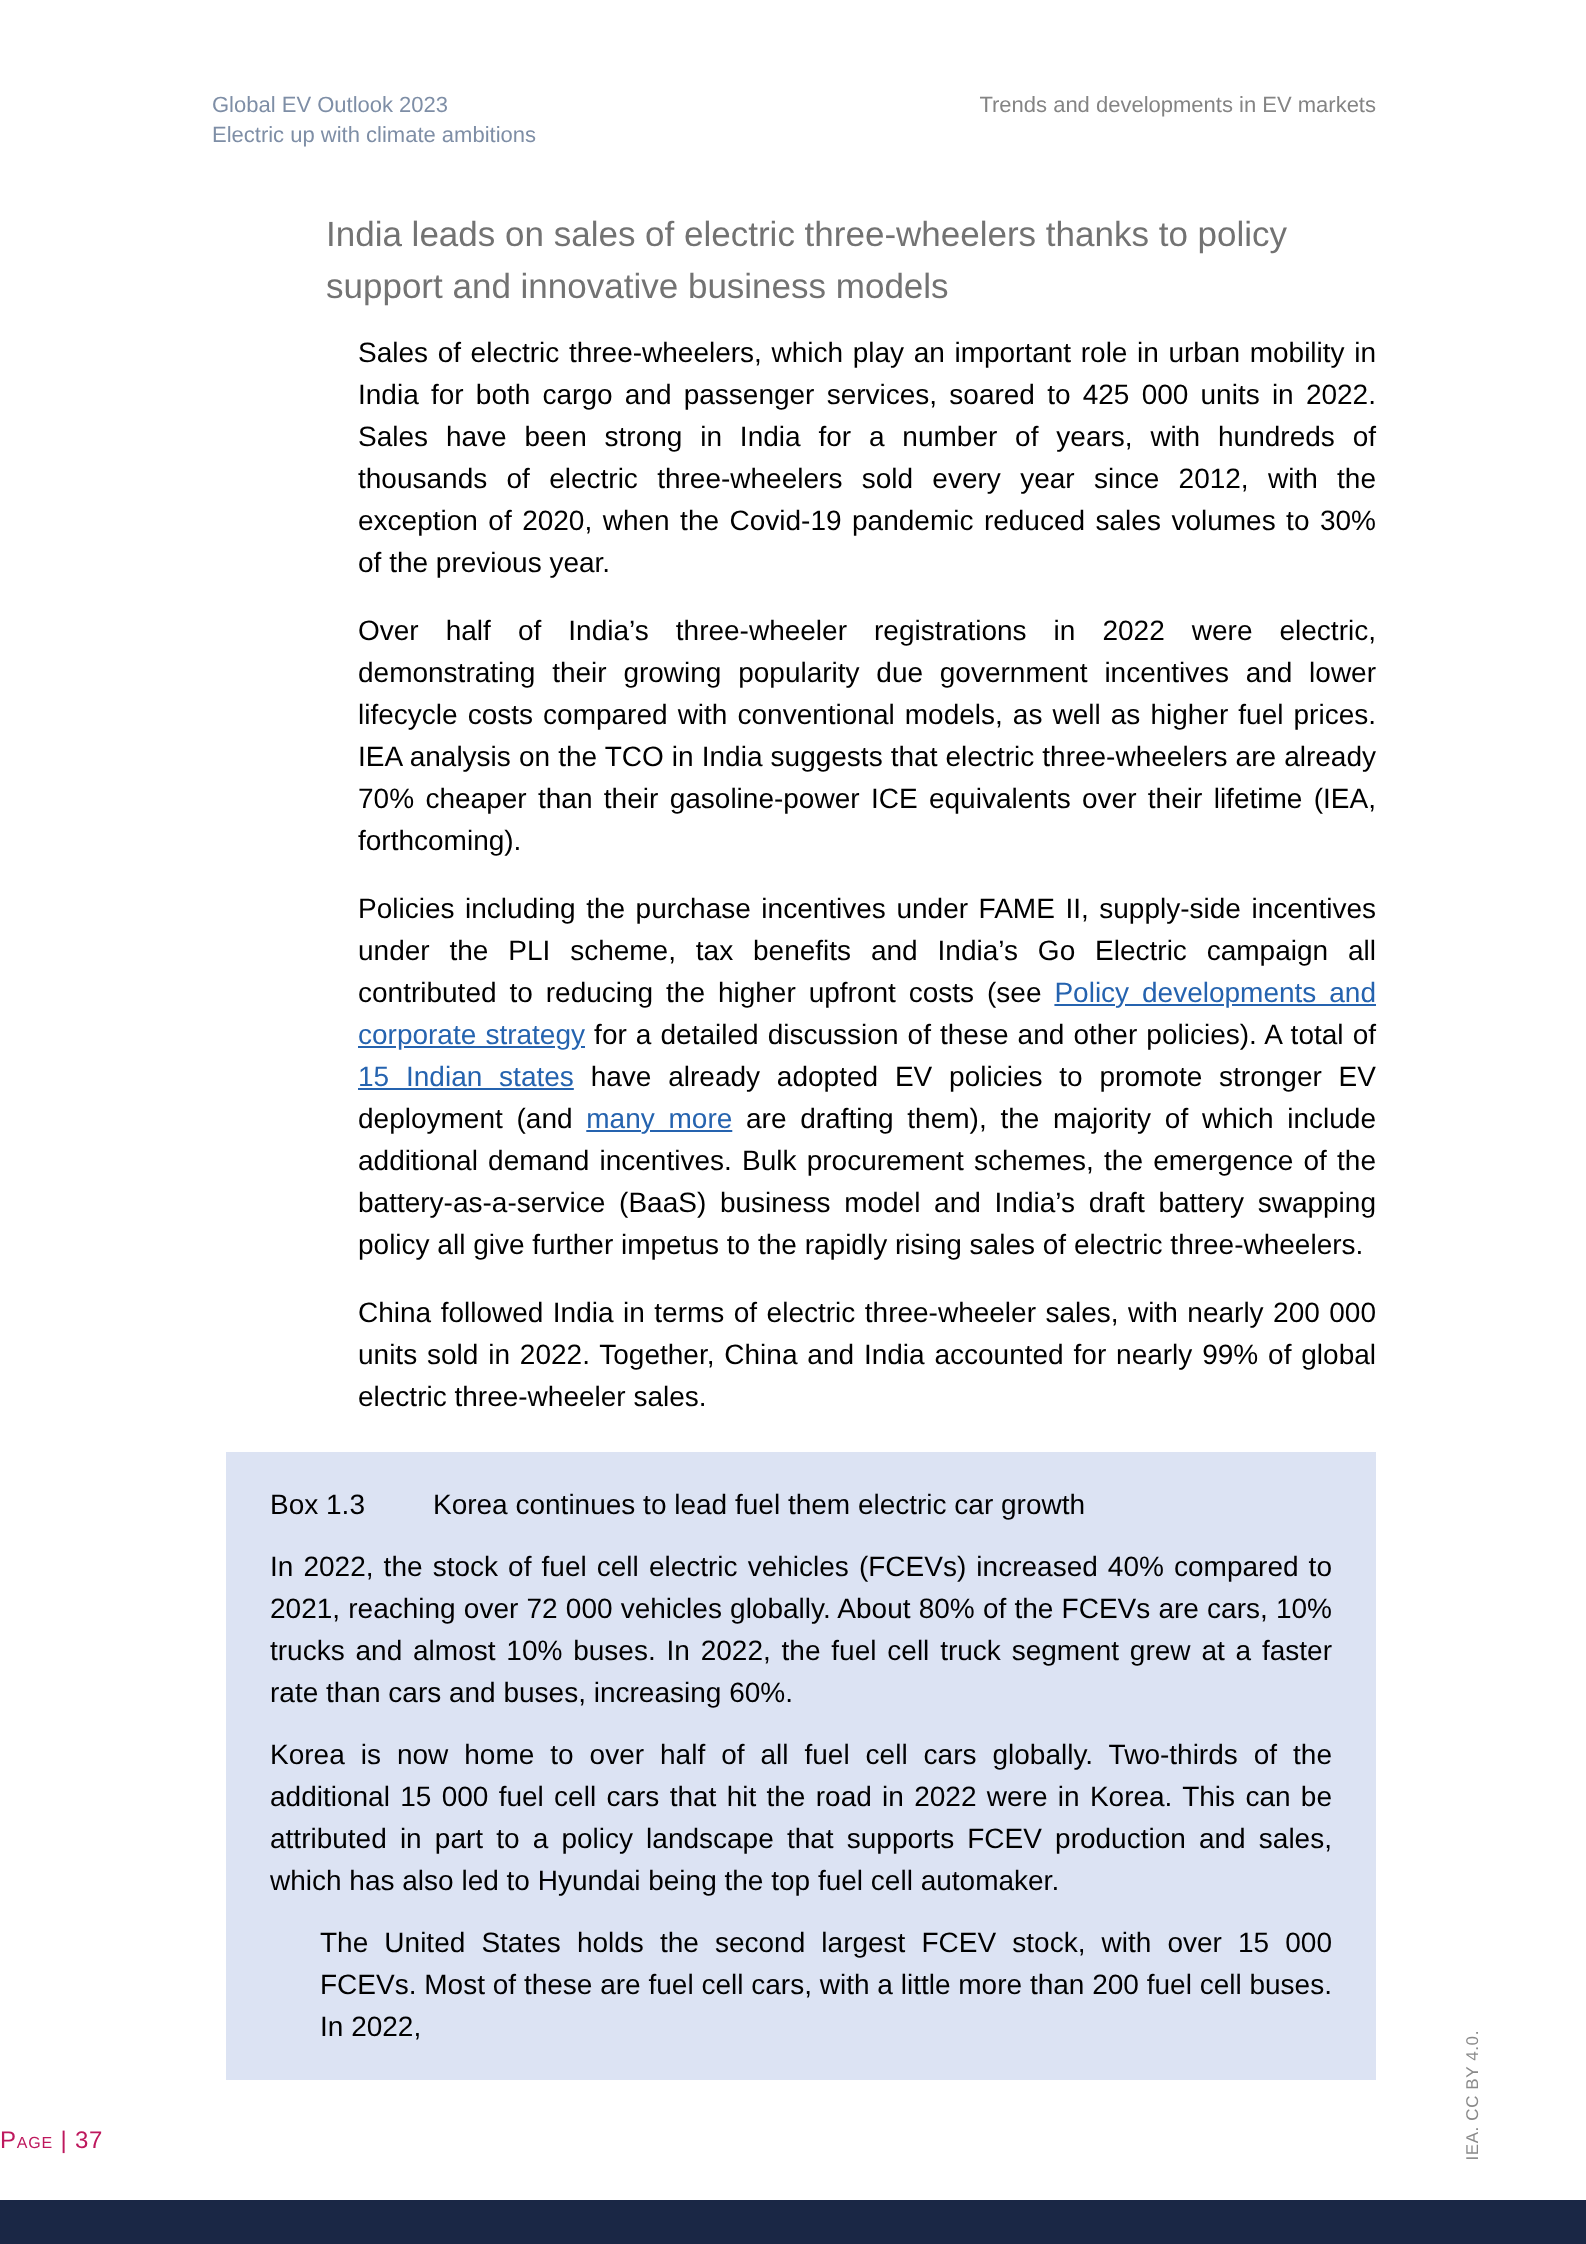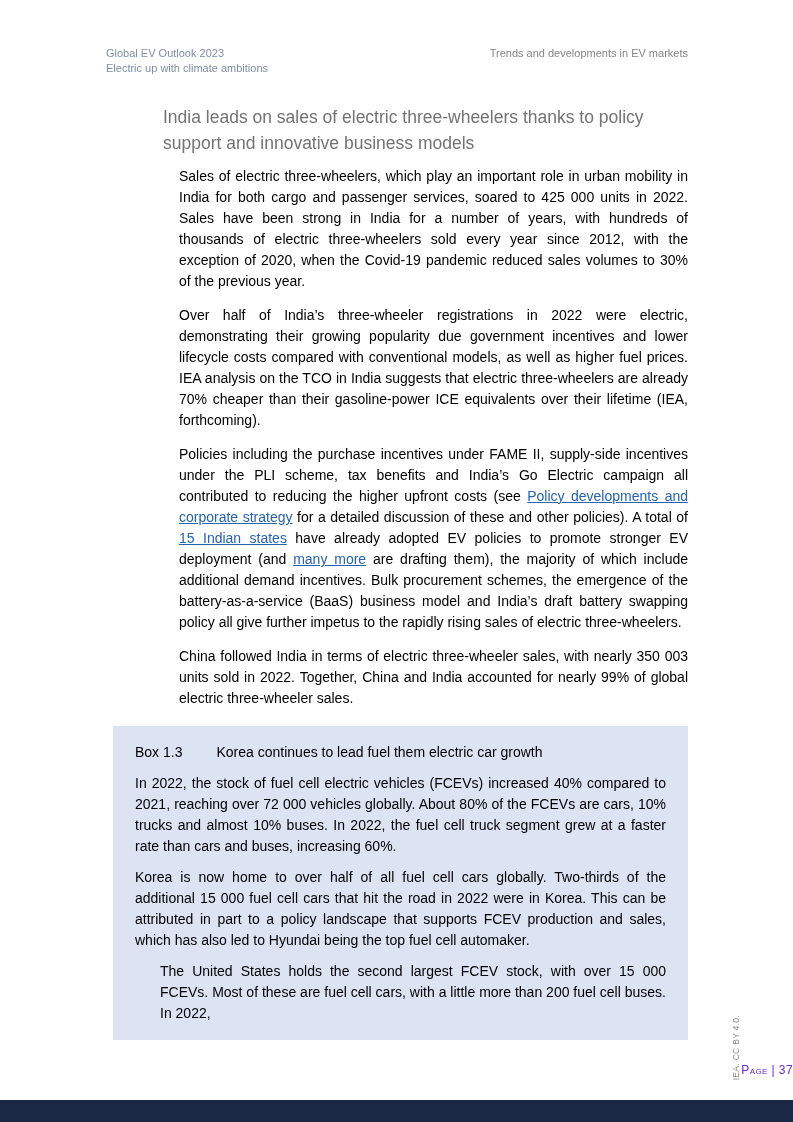--- a/index.html
+++ b/index.html
@@ -85,25 +85,25 @@
     text-align: justify;
   }
   .info-box p.box-para:last-child { margin-bottom: 0; margin-left: 25px; }
 
   
   .page-footer {
     position: absolute;
     bottom: 45px;
     left: 0;
     width: 100%;
-    text-align: right;
+    text-align: left;
     font-size: 12px;
     font-variant: small-caps;
     letter-spacing: 0.4px;
-    color: #6d28d9;
+    color: #be185d;
   }
 
   
   .license-note {
     position: absolute;
     right: 52px;
     bottom: 42px;
     writing-mode: vertical-rl;
     transform: rotate(180deg);
     font-size: 8.5px;
@@ -136,21 +136,21 @@
 
   <div class="content">
     <h1 class="section-heading">India leads on sales of electric three-wheelers thanks to policy support and innovative business models</h1>
 
     <p class="body-para">Sales of electric three-wheelers, which play an important role in urban mobility in India for both cargo and passenger services, soared to 425 000 units in 2022. Sales have been strong in India for a number of years, with hundreds of thousands of electric three-wheelers sold every year since 2012, with the exception of 2020, when the Covid-19 pandemic reduced sales volumes to 30% of the previous year.</p>
 
     <p class="body-para">Over half of India’s three-wheeler registrations in 2022 were electric, demonstrating their growing popularity due government incentives and lower lifecycle costs compared with conventional models, as well as higher fuel prices. IEA analysis on the TCO in India suggests that electric three-wheelers are already 70% cheaper than their gasoline-power ICE equivalents over their lifetime (IEA, forthcoming).</p>
 
     <p class="body-para"><span>Policies including the purchase incentives under FAME II, supply-side incentives under the PLI scheme, tax benefits and India’s Go Electric campaign all contributed to reducing the higher upfront costs (see </span><a class="doc-link">Policy developments and corporate strategy</a><span> for a detailed discussion of these and other policies). A total of </span><a class="doc-link">15 Indian states</a><span> have already adopted EV policies to promote stronger EV deployment (and </span><a class="doc-link">many more</a><span> are drafting them), the majority of which include additional demand incentives. Bulk procurement schemes, the emergence of the battery-as-a-service (BaaS) business model and India’s draft battery swapping policy all give further impetus to the rapidly rising sales of electric three-wheelers.</span></p>
 
-    <p class="body-para">China followed India in terms of electric three-wheeler sales, with nearly 350 003 units sold in 2022. Together, China and India accounted for nearly 99% of global electric three-wheeler sales.</p>
+    <p class="body-para">China followed India in terms of electric three-wheeler sales, with nearly 200 000 units sold in 2022. Together, China and India accounted for nearly 99% of global electric three-wheeler sales.</p>
 
     <div class="info-box">
       <div class="box-header">
         <span>Box 1.3</span>
         <span>Korea continues to lead fuel them electric car growth</span>
       </div>
       <p class="box-para">In 2022, the stock of fuel cell electric vehicles (FCEVs) increased 40% compared to 2021, reaching over 72 000 vehicles globally. About 80% of the FCEVs are cars, 10% trucks and almost 10% buses. In 2022, the fuel cell truck segment grew at a faster rate than cars and buses, increasing 60%.</p>
       <p class="box-para">Korea is now home to over half of all fuel cell cars globally. Two-thirds of the additional 15 000 fuel cell cars that hit the road in 2022 were in Korea. This can be attributed in part to a policy landscape that supports FCEV production and sales, which has also led to Hyundai being the top fuel cell automaker.</p>
       <p class="box-para">The United States holds the second largest FCEV stock, with over 15 000 FCEVs. Most of these are fuel cell cars, with a little more than 200 fuel cell buses. In 2022,</p>
     </div>

